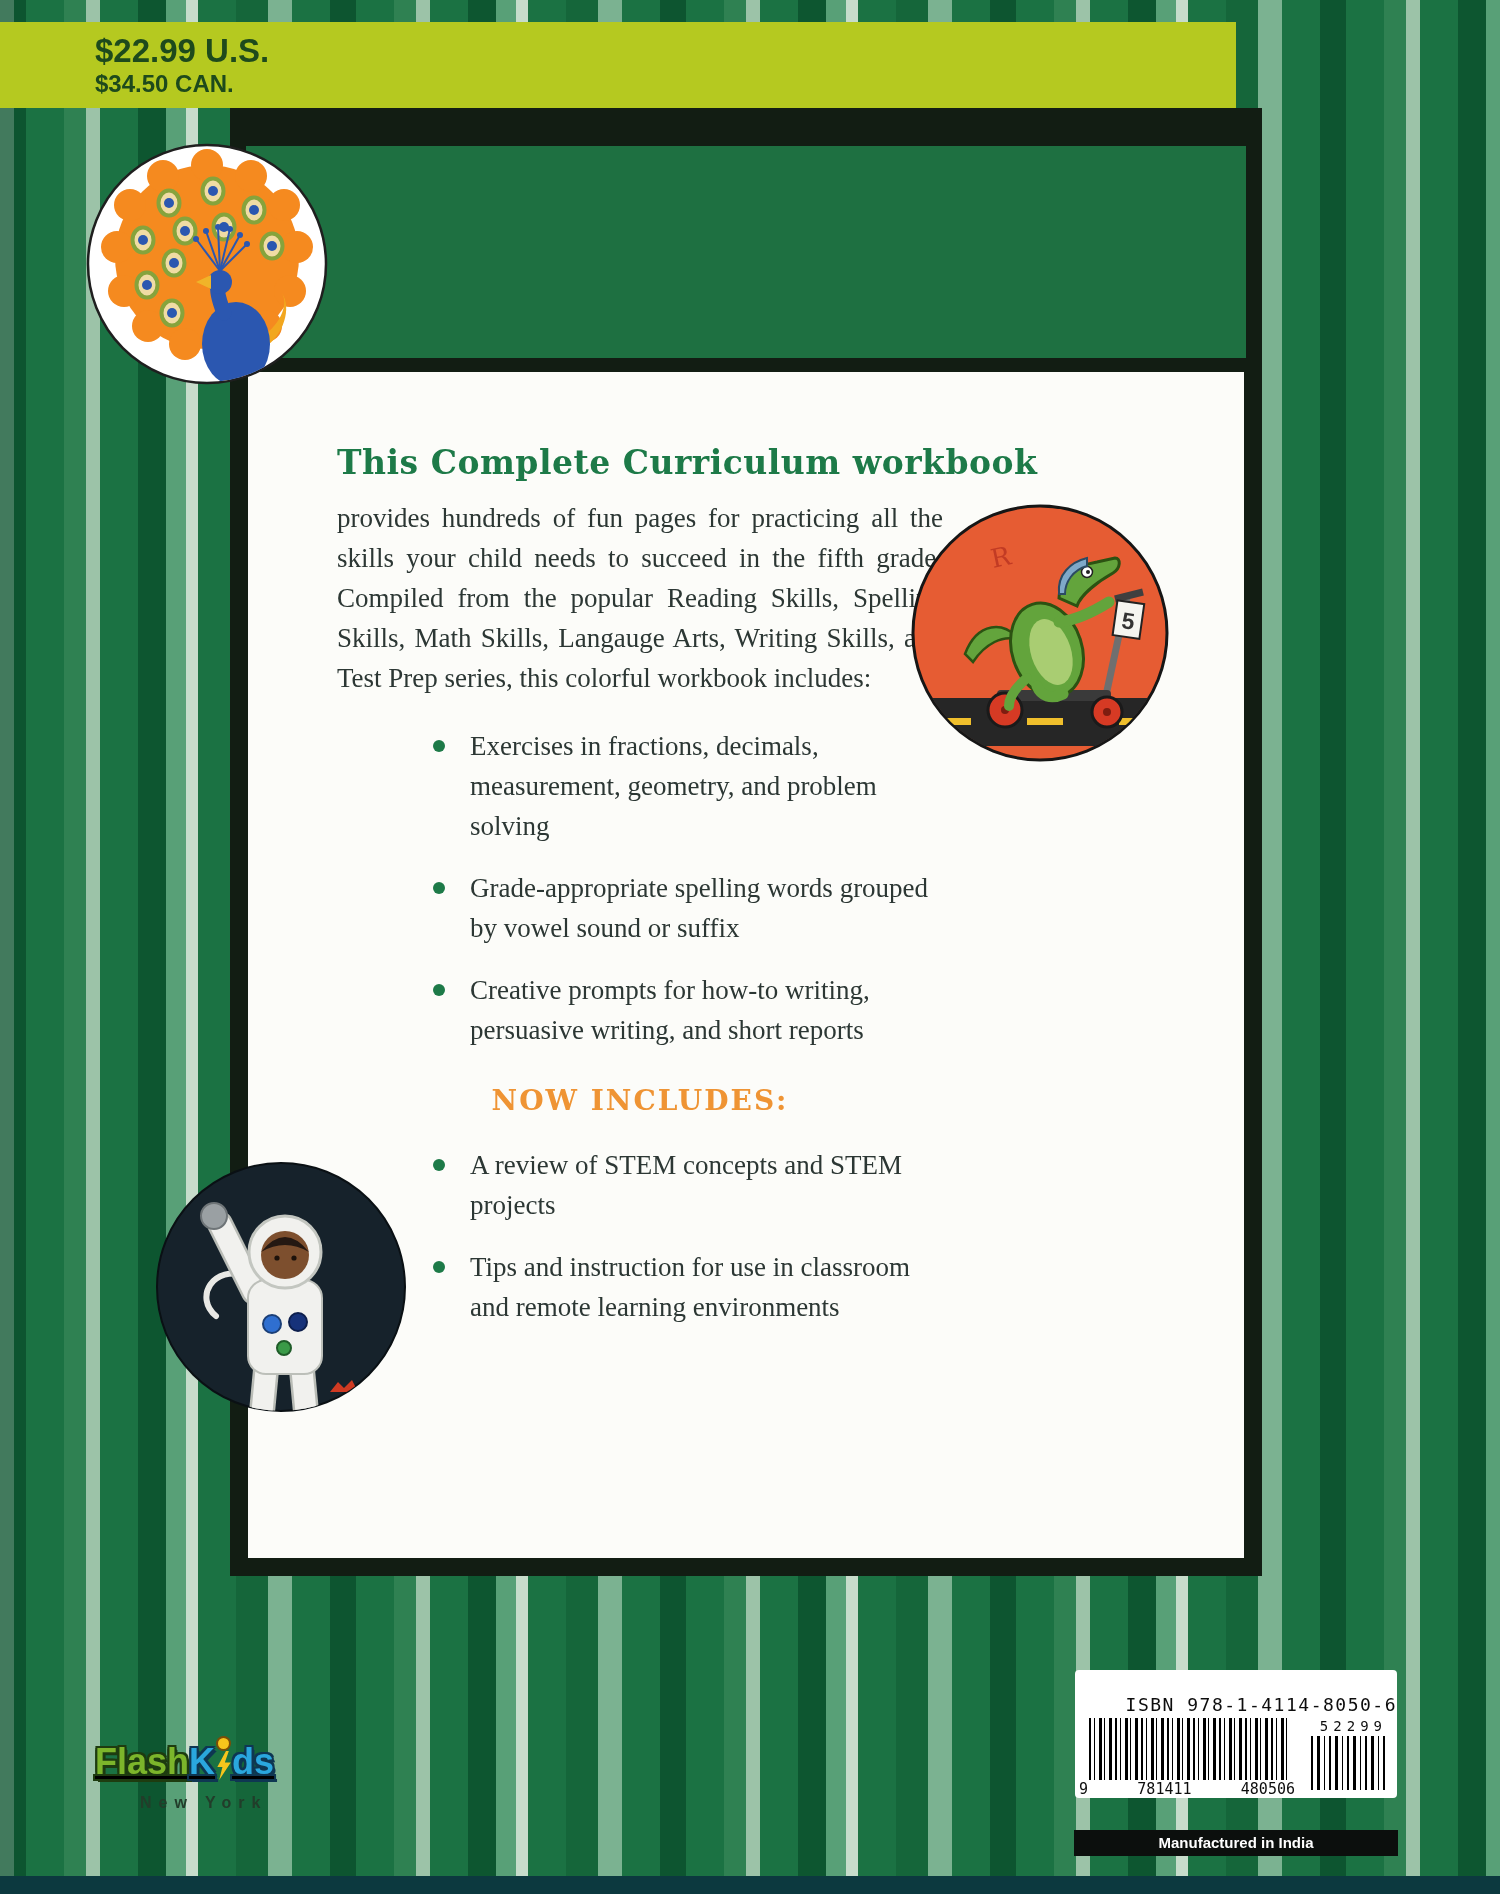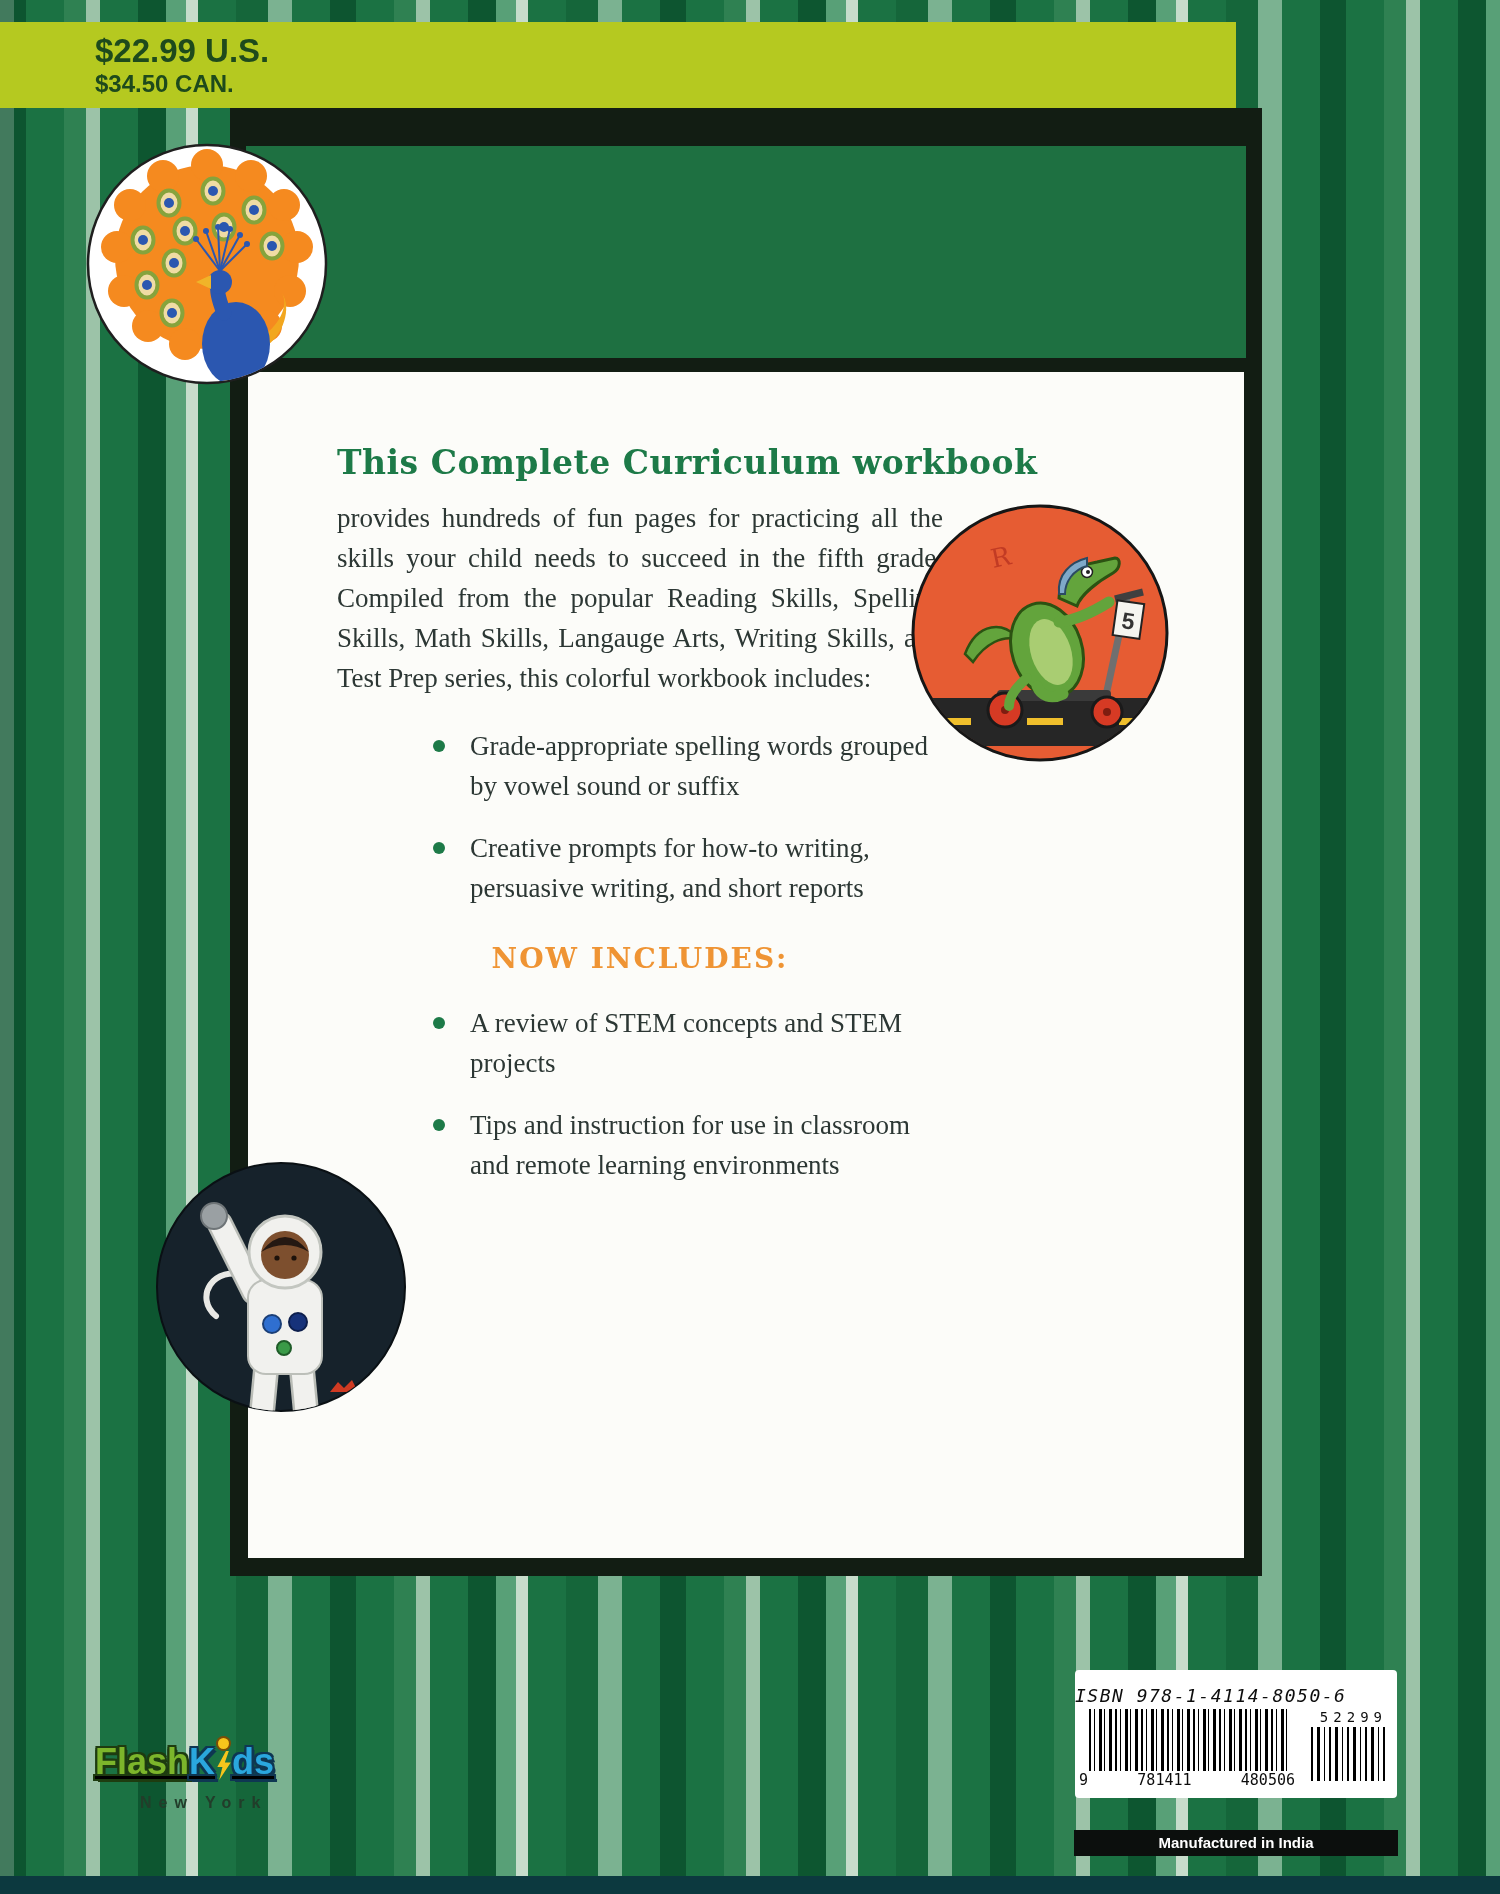--- a/index.html
+++ b/index.html
@@ -46,21 +46,21 @@
   .bolt-i{display:inline-block;position:relative;width:17px;height:42px;vertical-align:-6px;}
   .bolt-dot{position:absolute;left:3px;top:0;width:11px;height:11px;border-radius:50%;
     background:#f6c51c;box-shadow:0 0 0 2px #7a4d07;}
   .bolt-stem{position:absolute;left:1px;top:13px;width:16px;height:29px;background:#f6c51c;
     clip-path:polygon(62% 0,8% 55%,40% 55%,20% 100%,92% 40%,55% 40%,80% 0);}
   .city{position:absolute;left:140px;top:1794px;font-family:"Liberation Sans",sans-serif;
     font-weight:bold;font-size:16px;letter-spacing:7px;color:#223d2a;}
 
   .barcode-box{position:absolute;left:1075px;top:1670px;width:322px;height:128px;
     background:#fff;border-radius:4px;font-family:"DejaVu Sans Mono",monospace;color:#0d0d0d;}
-  .isbn-label{text-align:left;padding-top:15px;font-size:18px;letter-spacing:1.5px;font-style:italic;}
+  .isbn-label{text-align:right;padding-top:24px;font-size:18px;letter-spacing:1.5px;}
   .bars-wrap{position:relative;height:90px;margin-top:3px;}
   .main-bars{position:absolute;left:14px;top:0;width:198px;height:62px;
     background:repeating-linear-gradient(90deg,#000 0 2px,#fff 2px 5px,#000 5px 6px,
       #fff 6px 10px,#000 10px 13px,#fff 13px 15px,#000 15px 16px,#fff 16px 20px,#000 20px 23px,#fff 23px 26px);}
   .main-digits{position:absolute;left:4px;top:62px;width:216px;display:flex;
     justify-content:space-between;font-size:15px;}
   .supp-digits{position:absolute;left:234px;top:0;width:78px;text-align:right;
     font-size:14px;letter-spacing:5px;}
   .supp-bars{position:absolute;left:236px;top:18px;width:74px;height:54px;
     background:repeating-linear-gradient(90deg,#000 0 2px,#fff 2px 6px,#000 6px 9px,#fff 9px 13px,#000 13px 14px,#fff 14px 18px);}
@@ -178,20 +178,21 @@
           </g>
         </g>
       </g>
     </svg>
   </div>
 
   <div class="copy">
     <div class="title">This Complete Curriculum workbook</div>
     <div class="intro">provides hundreds of fun pages for practicing all the skills your child needs to succeed in the fifth grade. Compiled from the popular Reading Skills, Spelling Skills, Math Skills, Langauge Arts, Writing Skills, and Test Prep series, this colorful workbook includes:</div>
     <ul class="blist">
+      <li><span class="dot"></span><span>Exercises in fractions, decimals, measurement, geometry, and problem solving</span></li>
       <li><span class="dot"></span><span>Grade-appropriate spelling words grouped by vowel sound or suffix</span></li>
       <li><span class="dot"></span><span>Creative prompts for how-to writing, persuasive writing, and short reports</span></li>
     </ul>
     <div class="now-heading">NOW INCLUDES:</div>
     <ul class="blist" style="margin-top:0;">
       <li><span class="dot"></span><span>A review of STEM concepts and STEM projects</span></li>
       <li><span class="dot"></span><span>Tips and instruction for use in classroom and remote learning environments</span></li>
     </ul>
   </div>
 

